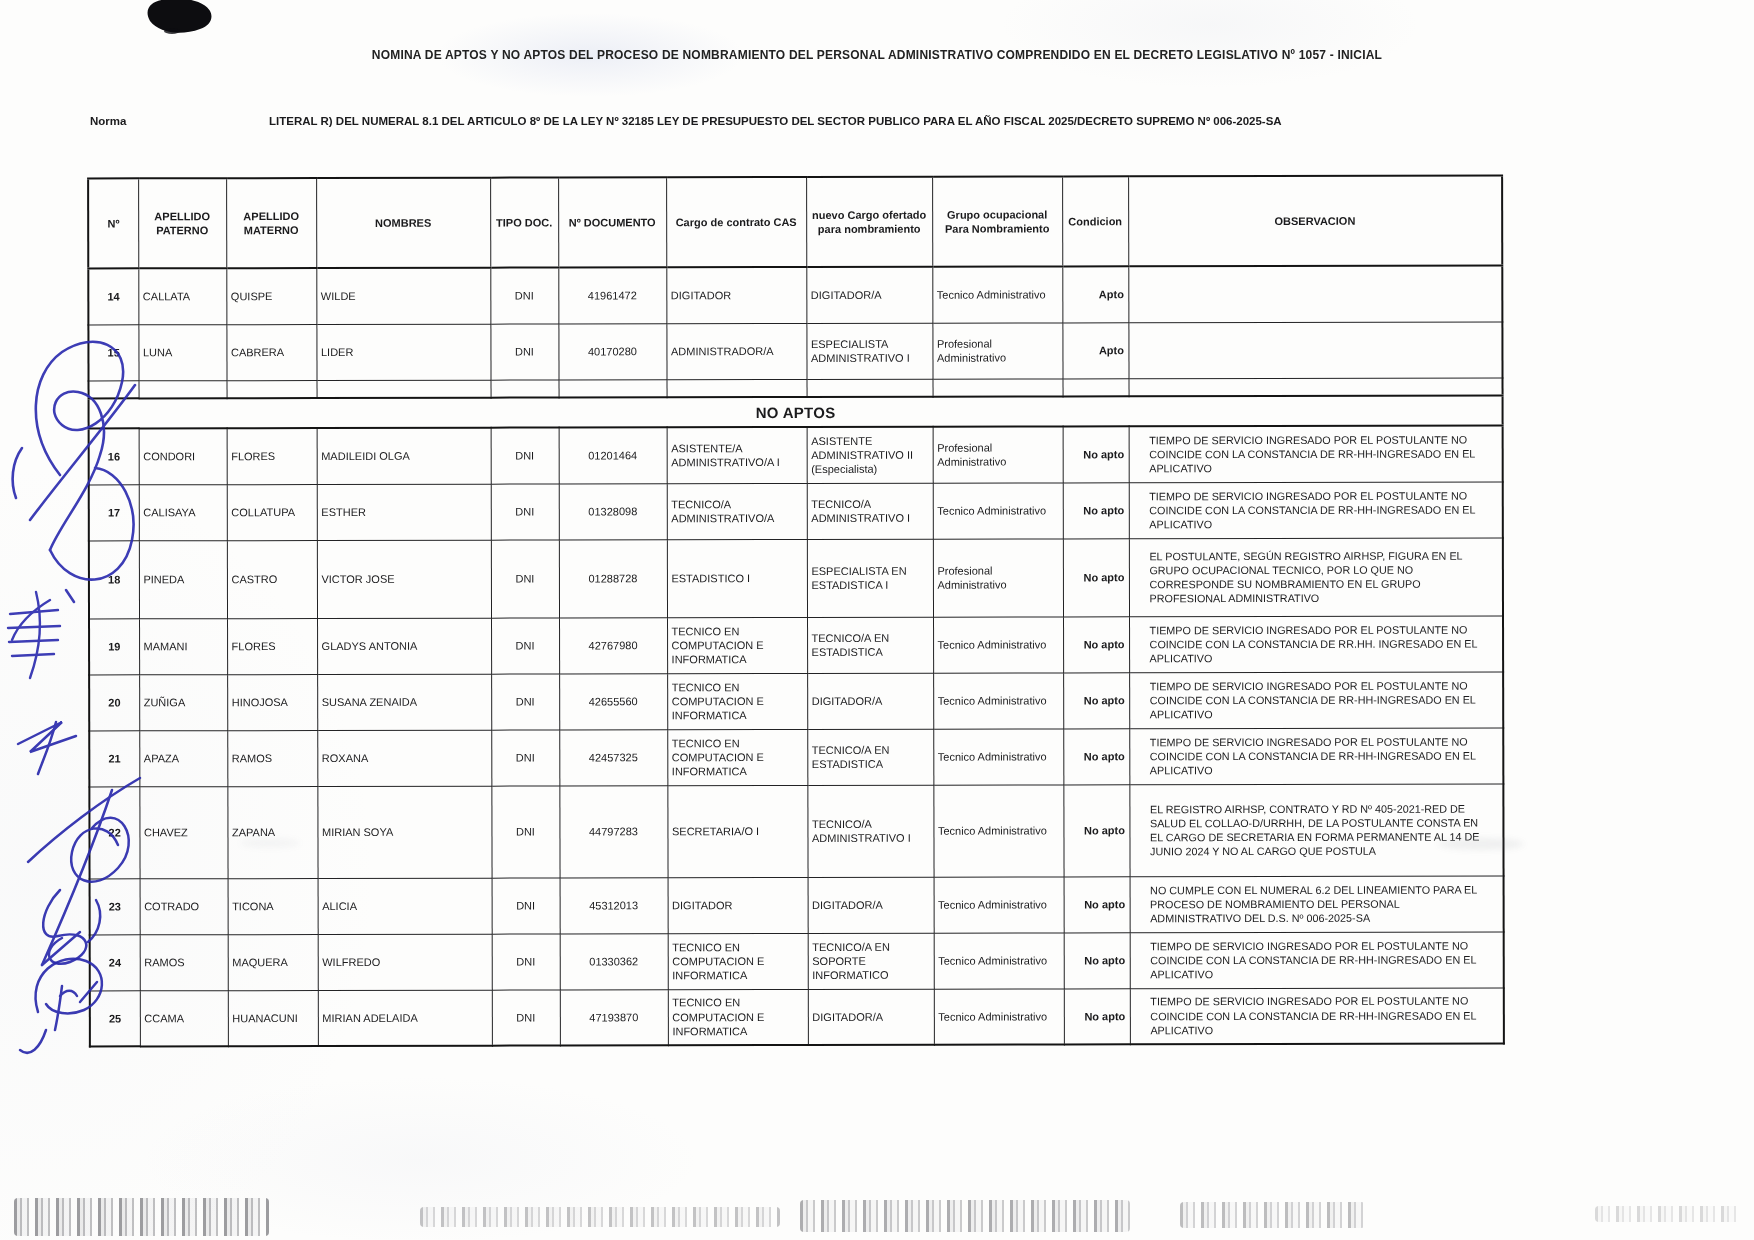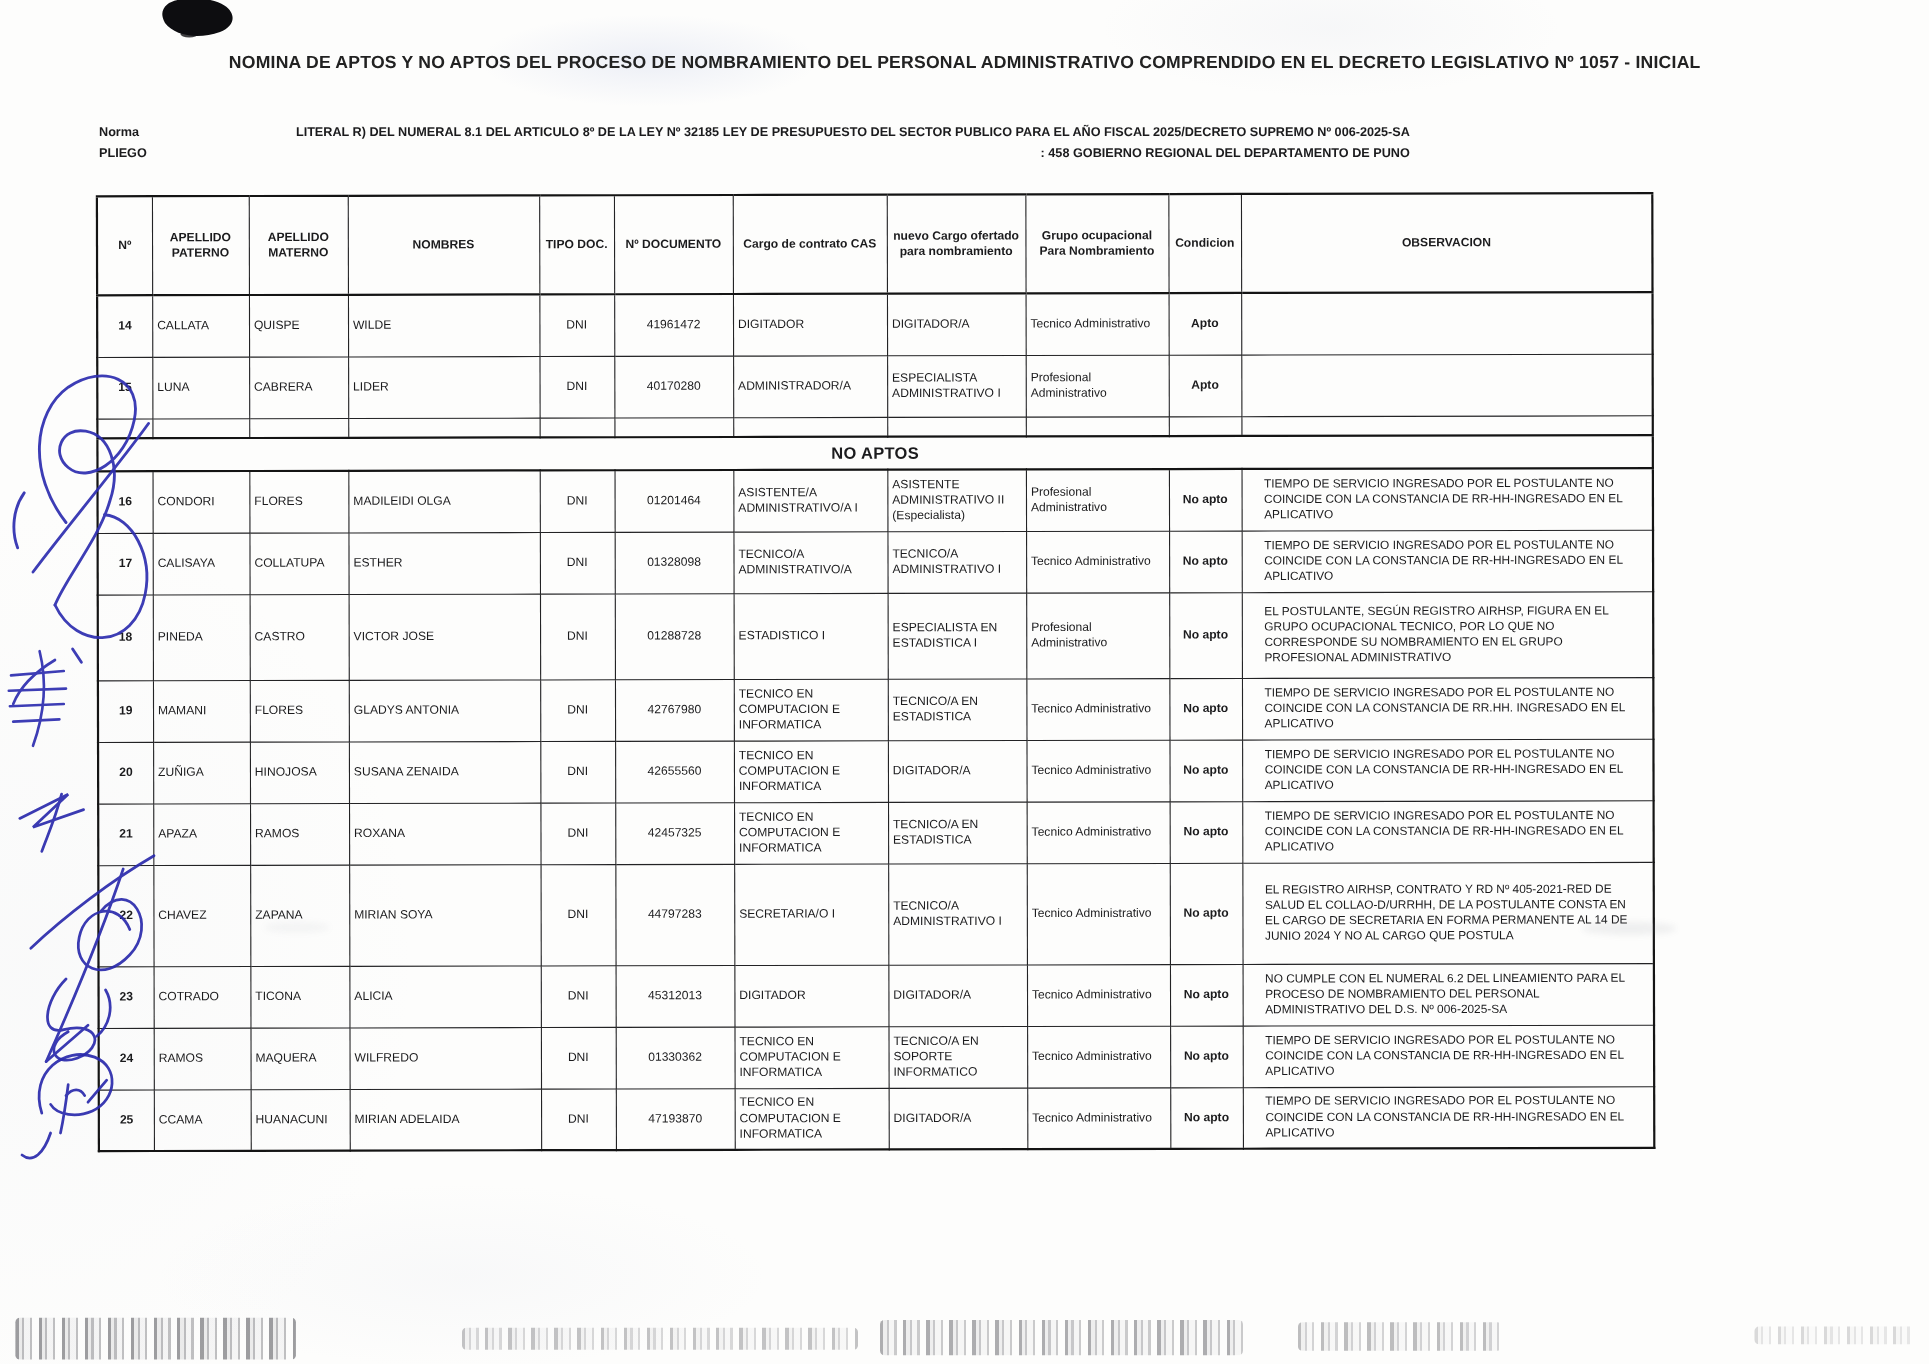--- a/index.html
+++ b/index.html
@@ -10,21 +10,21 @@
       radial-gradient(220px 60px at 590px 55px, rgba(150,165,215,.16), transparent 70%),
       radial-gradient(300px 90px at 1210px 25px, rgba(190,195,215,.10), transparent 70%),
       radial-gradient(500px 600px at 30px 880px, rgba(200,205,222,.07), transparent 70%),
       radial-gradient(400px 120px at 420px 1160px, rgba(190,195,215,.08), transparent 70%),
       #fdfdfc;
   }
   .ink{position:absolute;left:0;top:0;width:1754px;height:1240px;pointer-events:none;z-index:5;}
   .title{
     position:absolute;top:46px;left:50%;transform:translateX(-50%);
     width:1530px;margin:0;text-align:center;
-    font-size:16px;font-weight:700;letter-spacing:.2px;line-height:1.55;color:#222;
+    font-size:12px;font-weight:700;letter-spacing:.2px;line-height:1.55;color:#222;
   }
   .meta{position:absolute;top:112px;left:90px;font-size:11.5px;font-weight:700;line-height:1.62;}
   .meta-row{display:flex;justify-content:space-between;}
   .meta-label{width:147px;flex:0 0 147px;}
   .meta-value{white-space:nowrap;margin-left:32px;}
   .roster{
     position:absolute;top:176px;left:88px;width:1414px;
     border-collapse:collapse;table-layout:fixed;
     border:2px solid #141414;
     transform:rotate(-0.12deg);
@@ -40,21 +40,21 @@
   .roster tbody tr.row-tall{height:78px;}
   .roster tbody tr.row-xtall{height:92px;}
   .roster tr.empty-row{height:18px;}
   .roster tr.section-row{height:30px;}
   .roster tr.section-row td{
     text-align:center;font-weight:700;font-size:15px;letter-spacing:.3px;
     border-top:2px solid #141414;border-bottom:2px solid #141414;
   }
   td.c-n{text-align:center;font-weight:700;}
   td.c-tipo,td.c-doc{text-align:center;}
-  td.c-cond{text-align:center;font-weight:700;}
+  td.c-cond{text-align:right;font-weight:700;}
   td.c-text{text-align:left;line-height:1.3;}
   td.c-obs{text-align:left;line-height:1.32;padding:3px 20px;font-size:10.8px;}
   
   .noise{position:absolute;pointer-events:none;filter:blur(.7px);border-radius:4px;}
   .noise-tex{
     background:repeating-linear-gradient(90deg,
       rgba(55,55,62,.65) 0 3px, rgba(120,120,128,.18) 3px 6px,
       rgba(80,80,88,.5) 6px 8px, rgba(160,160,168,.12) 8px 13px,
       rgba(70,70,78,.45) 13px 15px, transparent 15px 21px);
   }
@@ -71,24 +71,20 @@
 <body>
 
 <div class="sheet">
 
   <h1 class="title">NOMINA DE APTOS Y NO APTOS DEL PROCESO DE NOMBRAMIENTO DEL PERSONAL ADMINISTRATIVO COMPRENDIDO EN EL DECRETO LEGISLATIVO Nº 1057 - INICIAL</h1>
 
   <div class="meta">
     <div class="meta-row">
       <span class="meta-label">Norma</span>
       <span class="meta-value">LITERAL R) DEL NUMERAL 8.1 DEL ARTICULO 8º DE LA LEY Nº 32185 LEY DE PRESUPUESTO DEL SECTOR PUBLICO PARA EL AÑO FISCAL 2025/DECRETO SUPREMO Nº 006-2025-SA</span>
-    </div>
-    <div class="meta-row">
-      <span class="meta-label">PLIEGO</span>
-      <span class="meta-value">: 458 GOBIERNO REGIONAL DEL DEPARTAMENTO DE PUNO</span>
     </div>
   </div>
 
   <table class="roster">
     <colgroup>
       <col style="width:50px">
         <col style="width:88px">
         <col style="width:90px">
         <col style="width:174px">
       <col style="width:68px">

